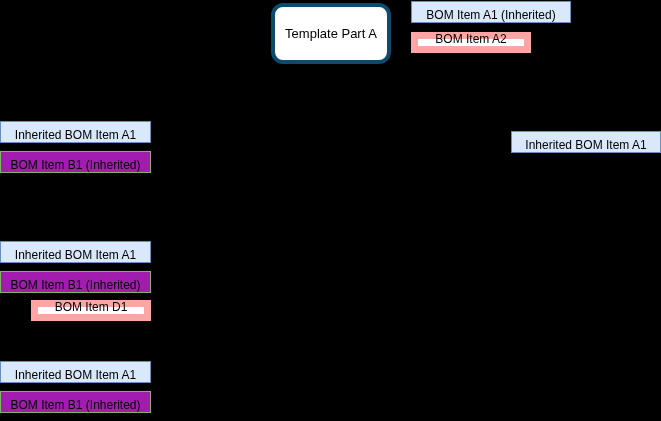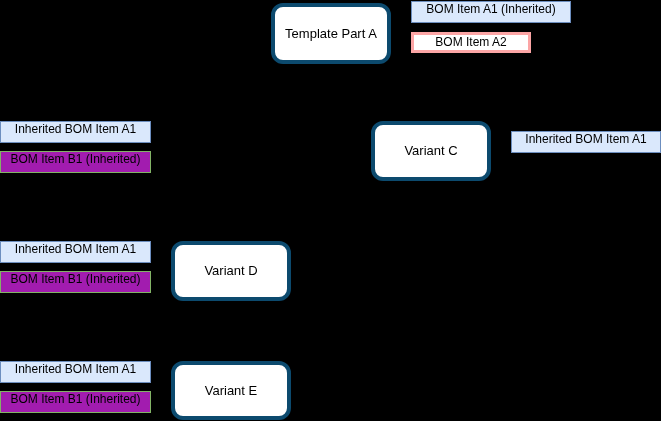--- a/index.html
+++ b/index.html
@@ -29,21 +29,21 @@
     font-size: 13px;
     color: #000000;
     line-height: 1.2;
     text-align: center;
     white-space: nowrap;
   }
   .bom {
     position: absolute;
     box-sizing: border-box;
     display: flex;
-    align-items: flex-start;
+    align-items: flex-end;
     justify-content: center;
     border: 1px solid #000000;
     background: #ffffff;
   }
   .bom-label {
     font-size: 12px;
     color: #000000;
     line-height: 1.2;
     text-align: center;
     white-space: nowrap;
@@ -51,21 +51,21 @@
   .bom.inherited-a {
     background: #dae8fc;
     border: 1px solid #6c8ebf;
   }
   .bom.inherited-b {
     background: #a21caf;
     border: 1px solid #82b366;
   }
   .bom.own {
     background: #ffffff;
-    border: 3px solid #fca5a5;
+    border: 7px solid #fca5a5;
   }
 </style>
 </head>
 <body>
 
 <div id="canvas">
 
   <div class="node" style="left:271px; top:3px; width:120px; height:61px;">
     <span class="node-label">Template Part A</span>
   </div>
@@ -78,42 +78,36 @@
   </div>
 
 
   <div class="bom inherited-a" style="left:0px; top:121px; width:151px; height:22px;">
     <span class="bom-label">Inherited BOM Item A1</span>
   </div>
   <div class="bom inherited-b" style="left:0px; top:151px; width:151px; height:22px;">
     <span class="bom-label">BOM Item B1 (Inherited)</span>
   </div>
 
-  <div class="node" style="left:371px; top:121px; width:120px; height:60px;">
-    <span class="node-label">Variant C</span>
-  </div>
 
   <div class="bom inherited-a" style="left:511px; top:131px; width:150px; height:22px;">
     <span class="bom-label">Inherited BOM Item A1</span>
   </div>
 
-  <div class="node" style="left:171px; top:241px; width:120px; height:60px;">
-    <span class="node-label">Variant D</span>
-  </div>
 
   <div class="bom inherited-a" style="left:0px; top:241px; width:151px; height:22px;">
     <span class="bom-label">Inherited BOM Item A1</span>
   </div>
   <div class="bom inherited-b" style="left:0px; top:271px; width:151px; height:22px;">
     <span class="bom-label">BOM Item B1 (Inherited)</span>
   </div>
+  <div class="bom own" style="left:31px; top:300px; width:120px; height:21px;">
+    <span class="bom-label">BOM Item D1</span>
+  </div>
 
-  <div class="node" style="left:171px; top:361px; width:120px; height:59px;">
-    <span class="node-label">Variant E</span>
-  </div>
 
   <div class="bom inherited-a" style="left:0px; top:361px; width:151px; height:22px;">
     <span class="bom-label">Inherited BOM Item A1</span>
   </div>
   <div class="bom inherited-b" style="left:0px; top:391px; width:151px; height:22px;">
     <span class="bom-label">BOM Item B1 (Inherited)</span>
   </div>
 
 </div>
 

